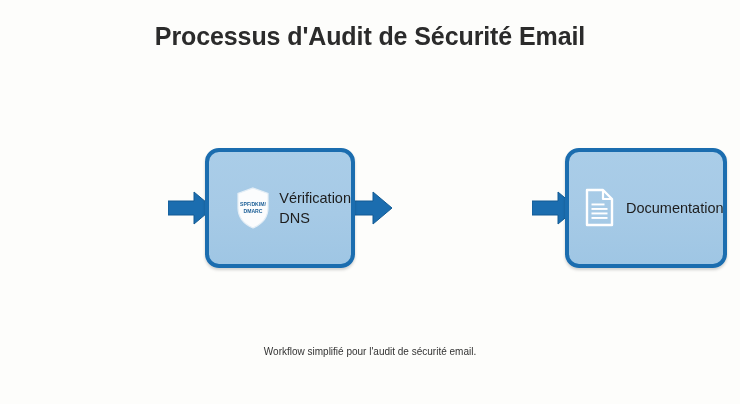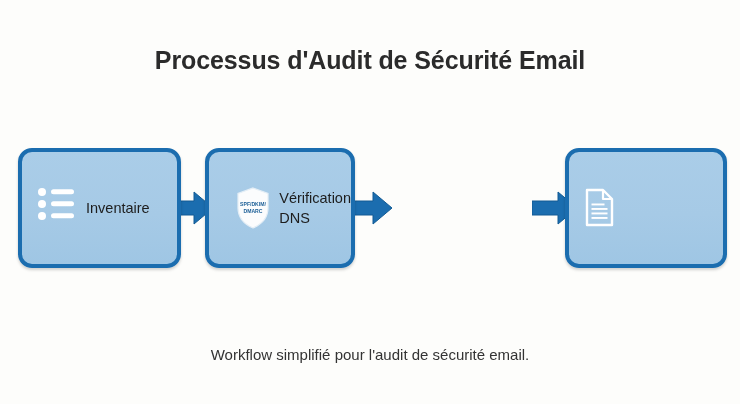--- a/index.html
+++ b/index.html
@@ -25,21 +25,20 @@
   #page-title {
     position: absolute;
     top: 22px;
     left: 0;
     width: 740px;
     text-align: center;
     font-size: 25px;
     font-weight: bold;
     color: #2b2b2b;
     letter-spacing: -0.1px;
-    margin-top: 24px;
   }
 
   
   #flow-row {
     position: absolute;
     top: 148px;
     left: 0;
     width: 740px;
     height: 124px;
   }
@@ -85,21 +84,21 @@
   }
   .flow-arrow svg { display: block; }
 
   
   #caption {
     position: absolute;
     top: 346px;
     left: 0;
     width: 740px;
     text-align: center;
-    font-size: 15px;
+    font-size: 10px;
     color: #333333;
   }
 </style>
 </head>
 <body>
 
 <div id="diagram-canvas">
 
   <div id="page-title">Processus d'Audit de Sécurité Email</div>
 
@@ -116,33 +115,20 @@
         <path d="M0,10 L26,10 L26,1 L45,17 L26,33 L26,24 L0,24 Z" fill="#1b6daf" stroke="#125b94" stroke-width="1" stroke-linejoin="round"></path>
       </svg>
     </div>
 
     <div class="flow-arrow" style="left:532px;">
       <svg width="46" height="34" viewBox="0 0 46 34" xmlns="http://www.w3.org/2000/svg">
         <path d="M0,10 L26,10 L26,1 L45,17 L26,33 L26,24 L0,24 Z" fill="#1b6daf" stroke="#125b94" stroke-width="1" stroke-linejoin="round"></path>
       </svg>
     </div>
 
-    <div class="flow-step" style="left:18px; width:163px;">
-      <span class="step-icon">
-        <svg width="38" height="34" viewBox="0 0 38 34" xmlns="http://www.w3.org/2000/svg">
-          <circle cx="5" cy="5" r="4" fill="#ffffff"></circle>
-          <circle cx="5" cy="17" r="4" fill="#ffffff"></circle>
-          <circle cx="5" cy="29" r="4" fill="#ffffff"></circle>
-          <rect x="14" y="2.2" width="23" height="5" rx="2.5" fill="#ffffff"></rect>
-          <rect x="14" y="14.2" width="23" height="5" rx="2.5" fill="#ffffff"></rect>
-          <rect x="14" y="26.2" width="23" height="5" rx="2.5" fill="#ffffff"></rect>
-        </svg>
-      </span>
-      <span class="step-label">Inventaire</span>
-    </div>
 
     <div class="flow-step" style="left:205px; width:150px;justify-content:flex-end;">
       <span class="step-icon" style="width:34px;height:42px;margin-right:9px;">
         <svg width="34" height="42" viewBox="0 0 34 42" xmlns="http://www.w3.org/2000/svg">
           <path d="M17,1 L32,6.5 L32,21 C32,31 25,37.5 17,41 C9,37.5 2,31 2,21 L2,6.5 Z" fill="#fbfcfd" stroke="#e4eef6" stroke-width="1.2"></path>
           <text x="17" y="19.2" text-anchor="middle" font-family="'Liberation Sans', sans-serif" font-size="5.1" font-weight="bold" fill="#1b5e96">SPF/DKIM/</text>
           <text x="17" y="26.4" text-anchor="middle" font-family="'Liberation Sans', sans-serif" font-size="5.1" font-weight="bold" fill="#1b5e96">DMARC</text>
         </svg>
       </span>
       <span class="step-label">Vérification
@@ -154,19 +140,20 @@
       <span class="step-icon" style="width:32px;height:40px;margin-right:10px;">
         <svg width="32" height="40" viewBox="0 0 32 40" xmlns="http://www.w3.org/2000/svg">
           <path d="M3,2 L19,2 L28,11 L28,37 L3,37 Z" fill="none" stroke="#ffffff" stroke-width="2.4" stroke-linejoin="round"></path>
           <path d="M19,2 L19,11 L28,11" fill="none" stroke="#ffffff" stroke-width="2.2" stroke-linejoin="round"></path>
           <rect x="7.5" y="15.5" width="13" height="1.9" fill="#ffffff"></rect>
           <rect x="7.5" y="20" width="16" height="1.9" fill="#ffffff"></rect>
           <rect x="7.5" y="24.5" width="16" height="1.9" fill="#ffffff"></rect>
           <rect x="7.5" y="29" width="16" height="1.9" fill="#ffffff"></rect>
         </svg>
       </span>
+      <span class="step-label">Documentation</span>
     </div>
 
   </div>
 
   <div id="caption">Workflow simplifié pour l'audit de sécurité email.</div>
 
 </div>
 
 </body></html>

